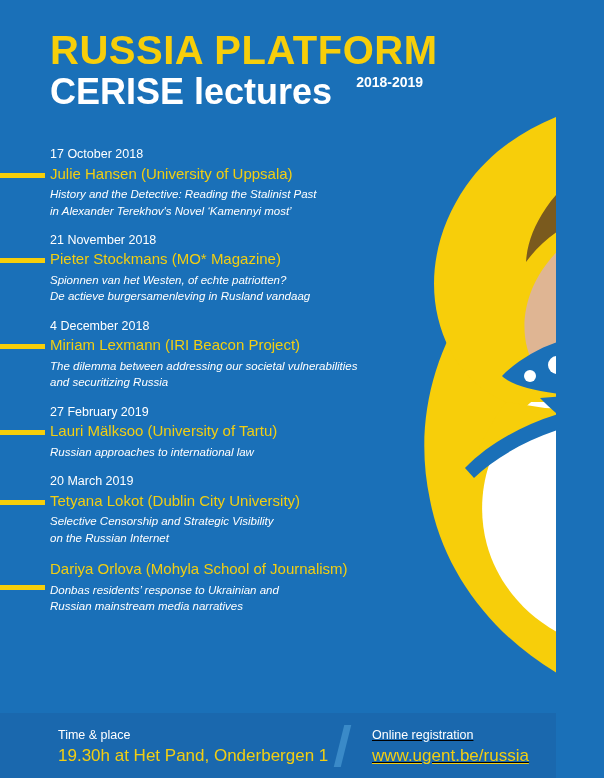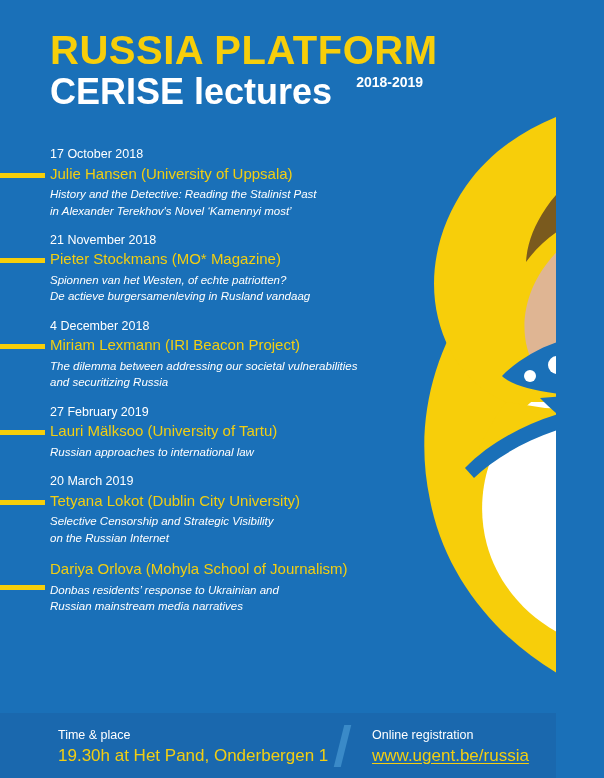--- a/index.html
+++ b/index.html
@@ -107,21 +107,21 @@
     width:604px;height:65px;
     background:#1a68ae;
     z-index:6;
   }
   #footer-inner{
     position:relative;
     width:100%;height:100%;
   }
   .foot-block{position:absolute;top:14px;}
   #foot-left{left:58px;}
-  #foot-right{left:372px;}
+  #foot-right{left:372px;text-decoration:underline;}
   .foot-label{
     color:#ffffff;
     font-size:12.5px;
     line-height:1.3;
     white-space:nowrap;
   }
   .foot-value{
     color:#f2ce12;
     font-size:17px;
     line-height:1.3;

